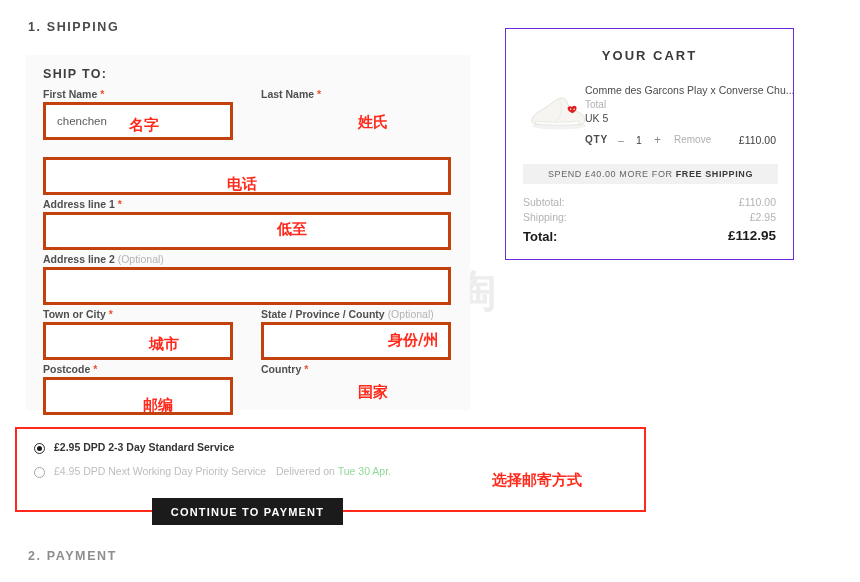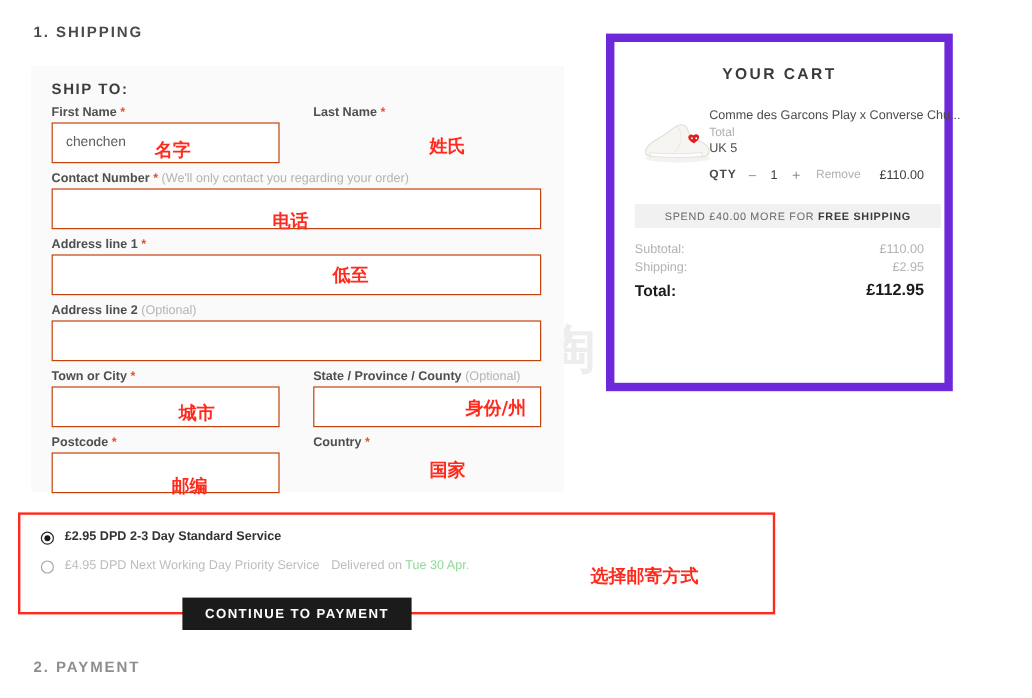--- a/index.html
+++ b/index.html
@@ -59,21 +59,21 @@
     color: #4f4f4f;
     white-space: nowrap;
   }
   .field-label .req { color: #e8502f; font-weight: 700; }
   .field-label .opt { color: #b4b4b4; font-weight: 400; }
   .field-label .hint { color: #b4b4b4; font-weight: 400; }
 
   .text-input {
     position: absolute;
     background: #ffffff;
-    border: 1px solid #c2410c;
+    border: 3px solid #c2410c;
     font-family: "Liberation Sans", sans-serif;
     font-size: 11.5px;
     color: #5c5c5c;
     padding: 16px 11px;
     height: 30px;
     line-height: 28px;
     outline: none;
   }
   .text-input::placeholder { color: #a9a9a9; }
 
@@ -117,23 +117,23 @@
     font-size: 15px;
     font-weight: 700;
     z-index: 30;
     white-space: nowrap;
   }
 
   
   #cart-panel {
     position: absolute;
     left: 505px; top: 28px;
-    width: 289px; height: 298px;
+    width: 289px; height: 232px;
     background: #ffffff;
-    border: 7px solid #6d28d9;
+    border: 1px solid #6d28d9;
     z-index: 10;
   }
   #cart-title {
     position: absolute;
     top: 19px; left: 0; width: 100%;
     text-align: center;
     font-size: 13px;
     font-weight: 700;
     letter-spacing: 2px;
     color: #3a3a3a;
@@ -298,25 +298,20 @@
     <span>First Name</span>
     <span class="req">*</span>
   </div>
   <input class="text-input" style="left: 17px; top: 47px; width: 190px;" value="chenchen">
 
   <div class="field-label" style="left:235px; top:33px;">
     <span>Last Name</span>
     <span class="req">*</span>
   </div>
 
-  <div class="field-label" style="left:17px; top:88px;">
-    <span>Contact Number</span>
-    <span class="req">*</span>
-    <span class="hint">(We'll only contact you regarding your order)</span>
-  </div>
   <input class="text-input" style="left: 17px; top: 102px; width: 408px; height: 32px;" value="">
 
   <div class="field-label" style="left:17px; top:143px;">
     <span>Address line 1</span>
     <span class="req">*</span>
   </div>
   <input class="text-input" style="left: 17px; top: 157px; width: 408px; height: 32px;" value="">
 
   <div class="field-label" style="left:17px; top:198px;">
     <span>Address line 2</span>

